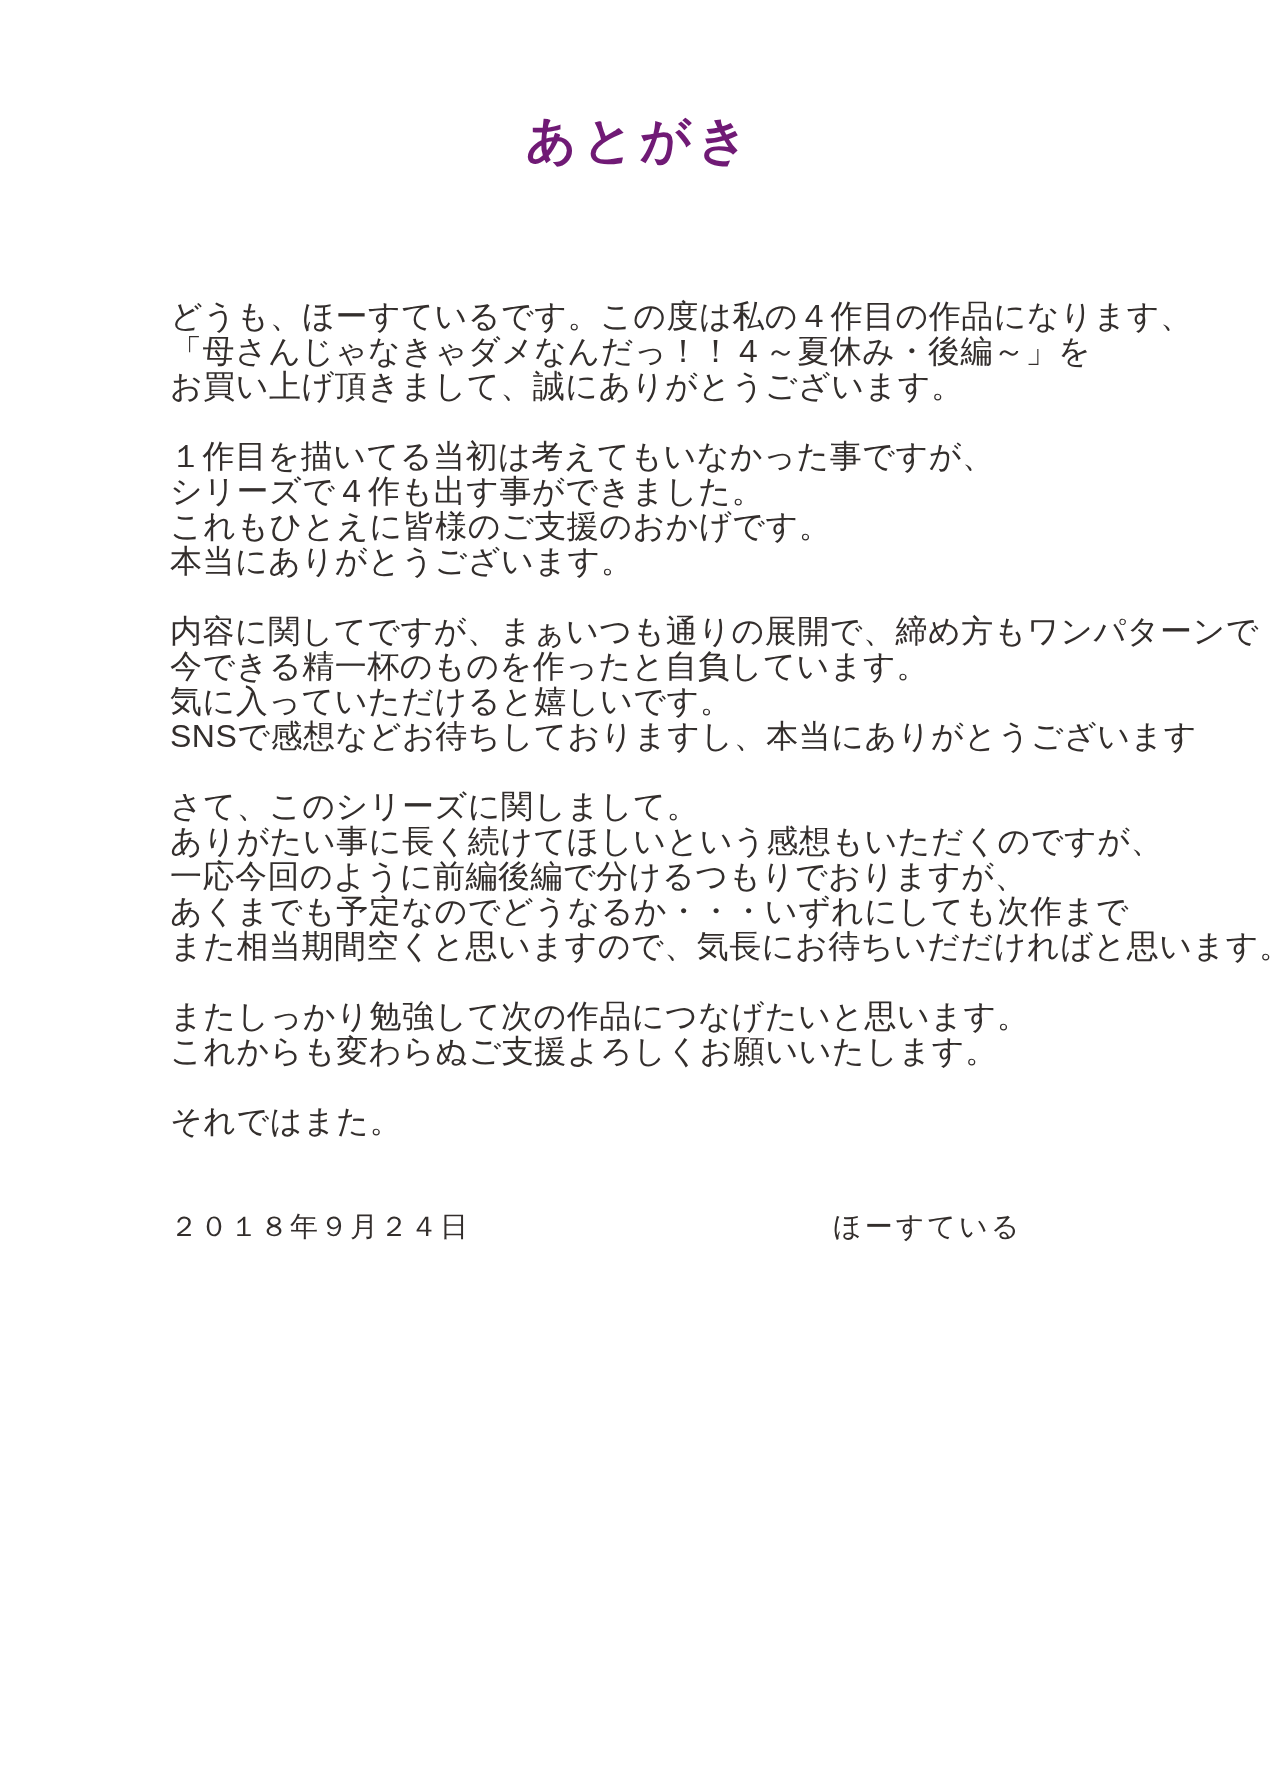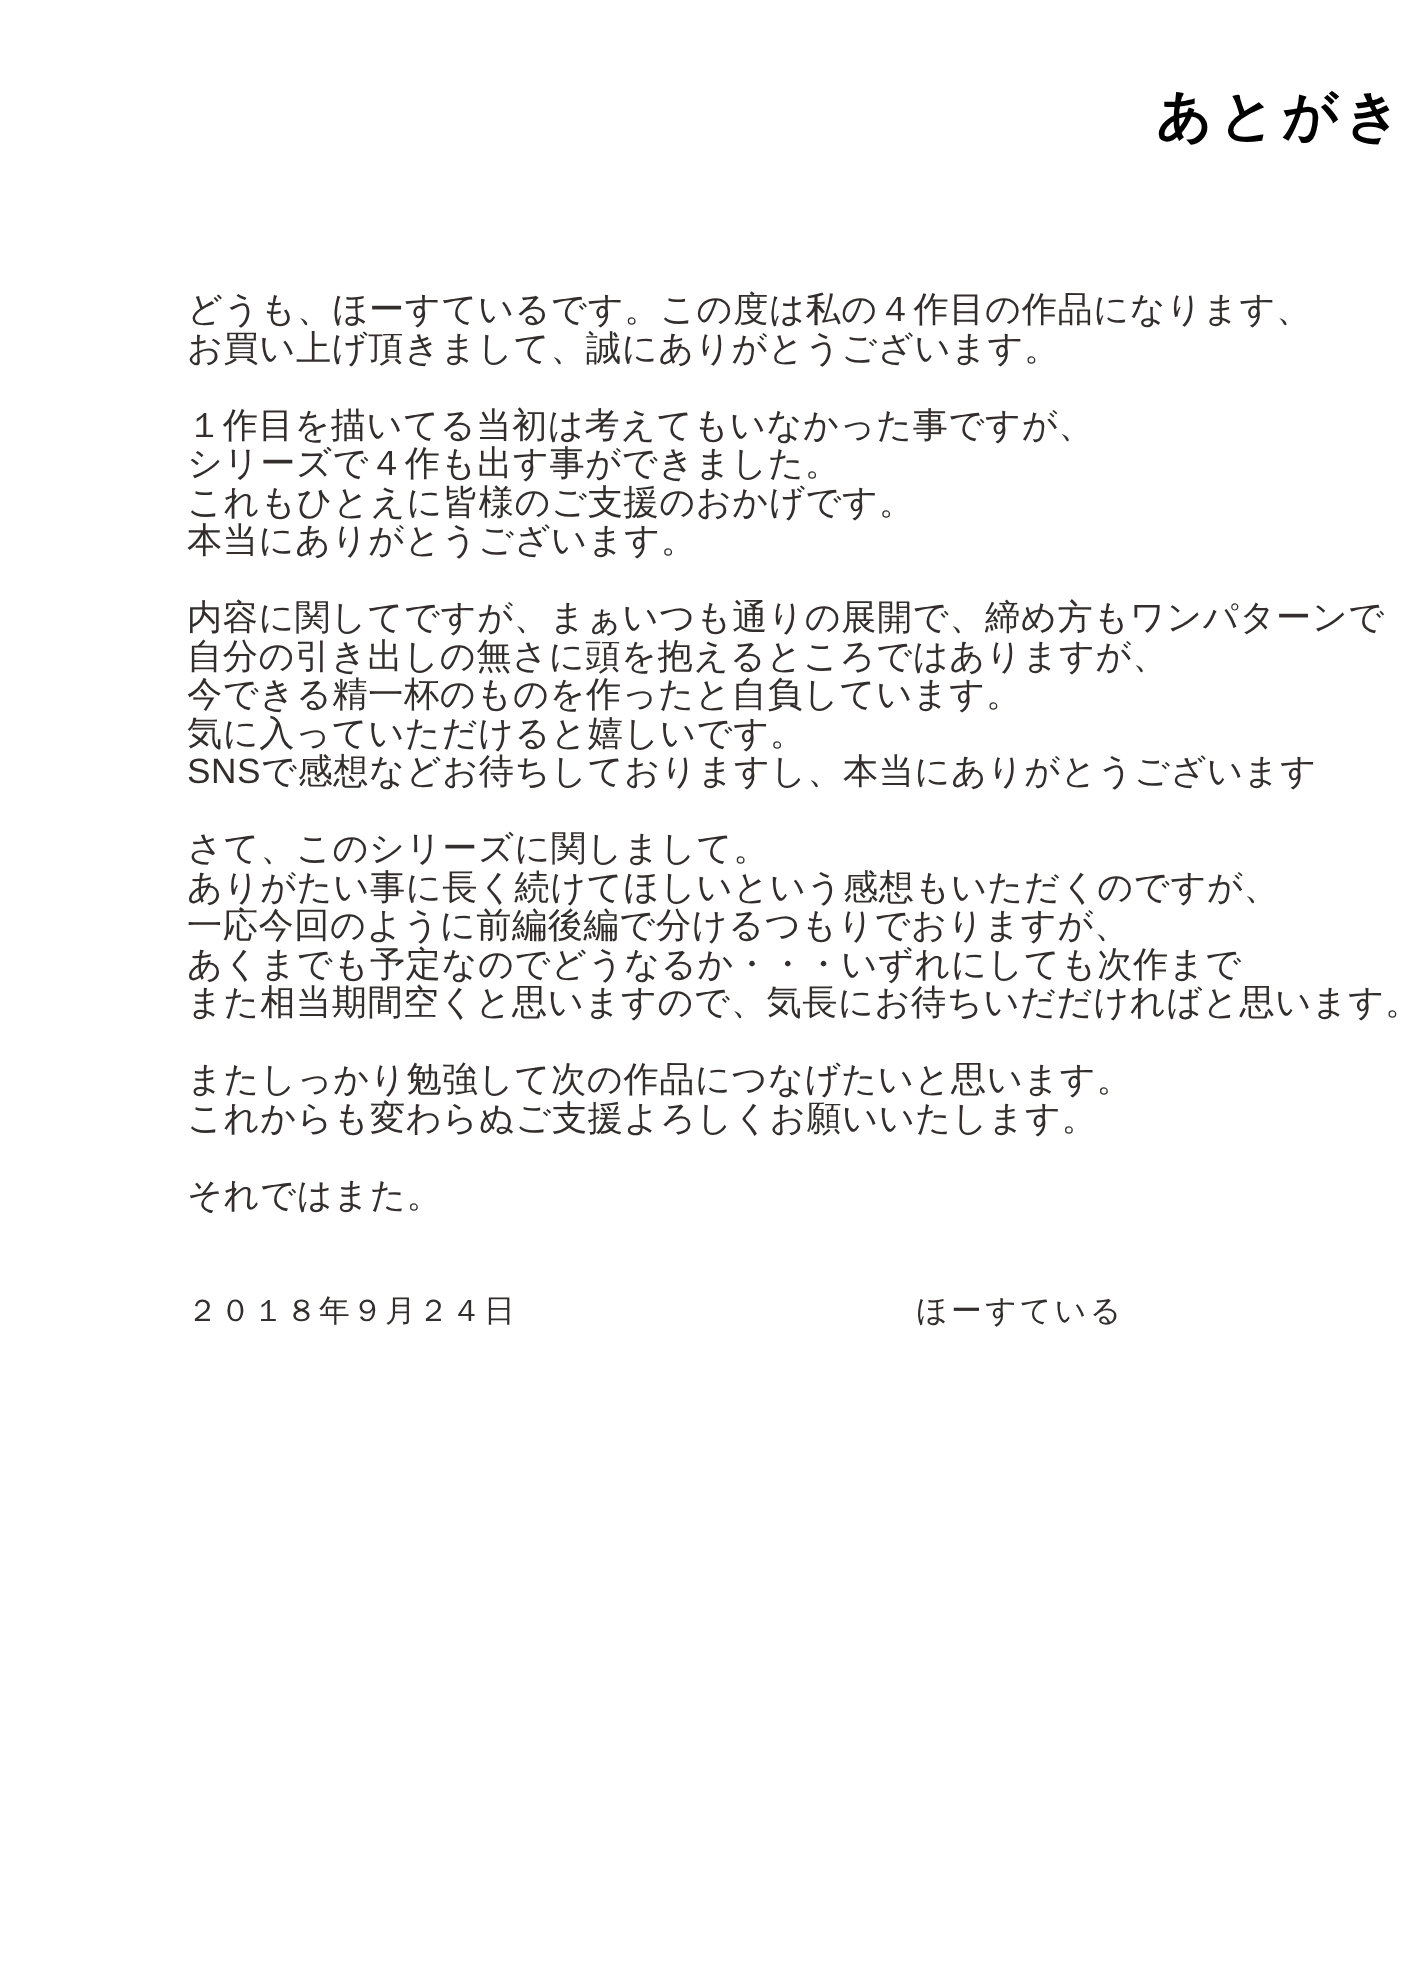--- a/index.html
+++ b/index.html
@@ -15,27 +15,27 @@
     overflow: hidden;
   }
   .page {
     position: relative;
     width: 1280px;
     height: 1792px;
     background: #ffffff;
   }
   .title {
     margin: 0;
-    padding-top: 76px;
-    text-align: right;
+    padding-top: 111px;
+    text-align: center;
     font-size: 50px;
     line-height: 58px;
     font-weight: bold;
     letter-spacing: 6px;
-    color: #000000;
+    color: #701a75;
   }
   .body-text {
     margin: 130px 60px 0 170px;
     font-size: 32px;
     line-height: 35px;
     font-weight: 500;
   }
   .paragraph {
     margin: 0 0 35px 0;
   }
@@ -65,33 +65,33 @@
 <body>
 
 <div class="page">
 
   <h1 class="title">あとがき</h1>
 
   <div class="body-text">
 
     <div class="paragraph">
       <div class="line">どうも、ほーすているです。この度は私の４作目の作品になります、</div>
+      <div class="line">「母さんじゃなきゃダメなんだっ！！４～夏休み・後編～」を</div>
       <div class="line">お買い上げ頂きまして、誠にありがとうございます。</div>
     </div>
 
     <div class="paragraph">
       <div class="line">１作目を描いてる当初は考えてもいなかった事ですが、</div>
       <div class="line">シリーズで４作も出す事ができました。</div>
       <div class="line">これもひとえに皆様のご支援のおかげです。</div>
       <div class="line">本当にありがとうございます。</div>
     </div>
 
     <div class="paragraph">
       <div class="line">内容に関してですが、まぁいつも通りの展開で、締め方もワンパターンで</div>
-      <div class="line">自分の引き出しの無さに頭を抱えるところではありますが、</div>
       <div class="line">今できる精一杯のものを作ったと自負しています。</div>
       <div class="line">気に入っていただけると嬉しいです。</div>
       <div class="line">SNSで感想などお待ちしておりますし、本当にありがとうございます</div>
     </div>
 
     <div class="paragraph">
       <div class="line">さて、このシリーズに関しまして。</div>
       <div class="line">ありがたい事に長く続けてほしいという感想もいただくのですが、</div>
       <div class="line">一応今回のように前編後編で分けるつもりでおりますが、</div>
       <div class="line">あくまでも予定なのでどうなるか・・・いずれにしても次作まで</div>

